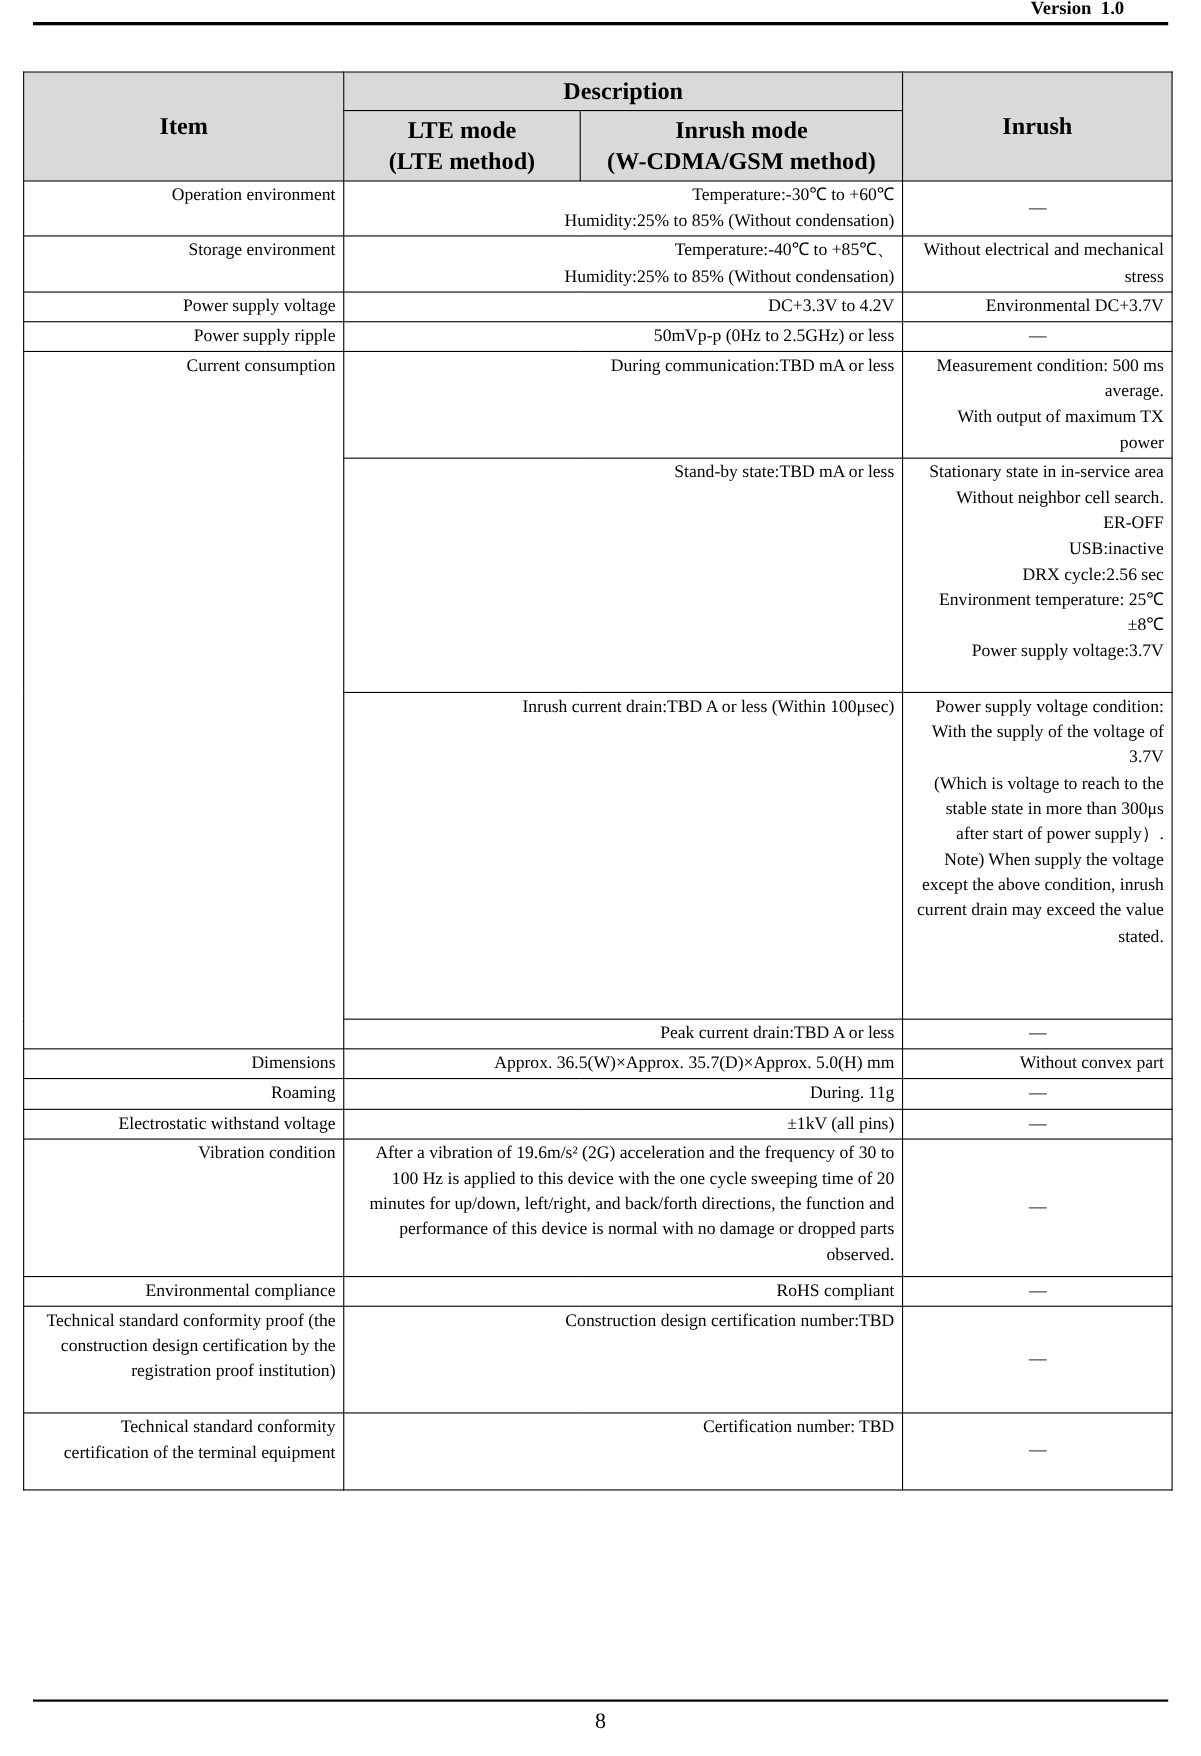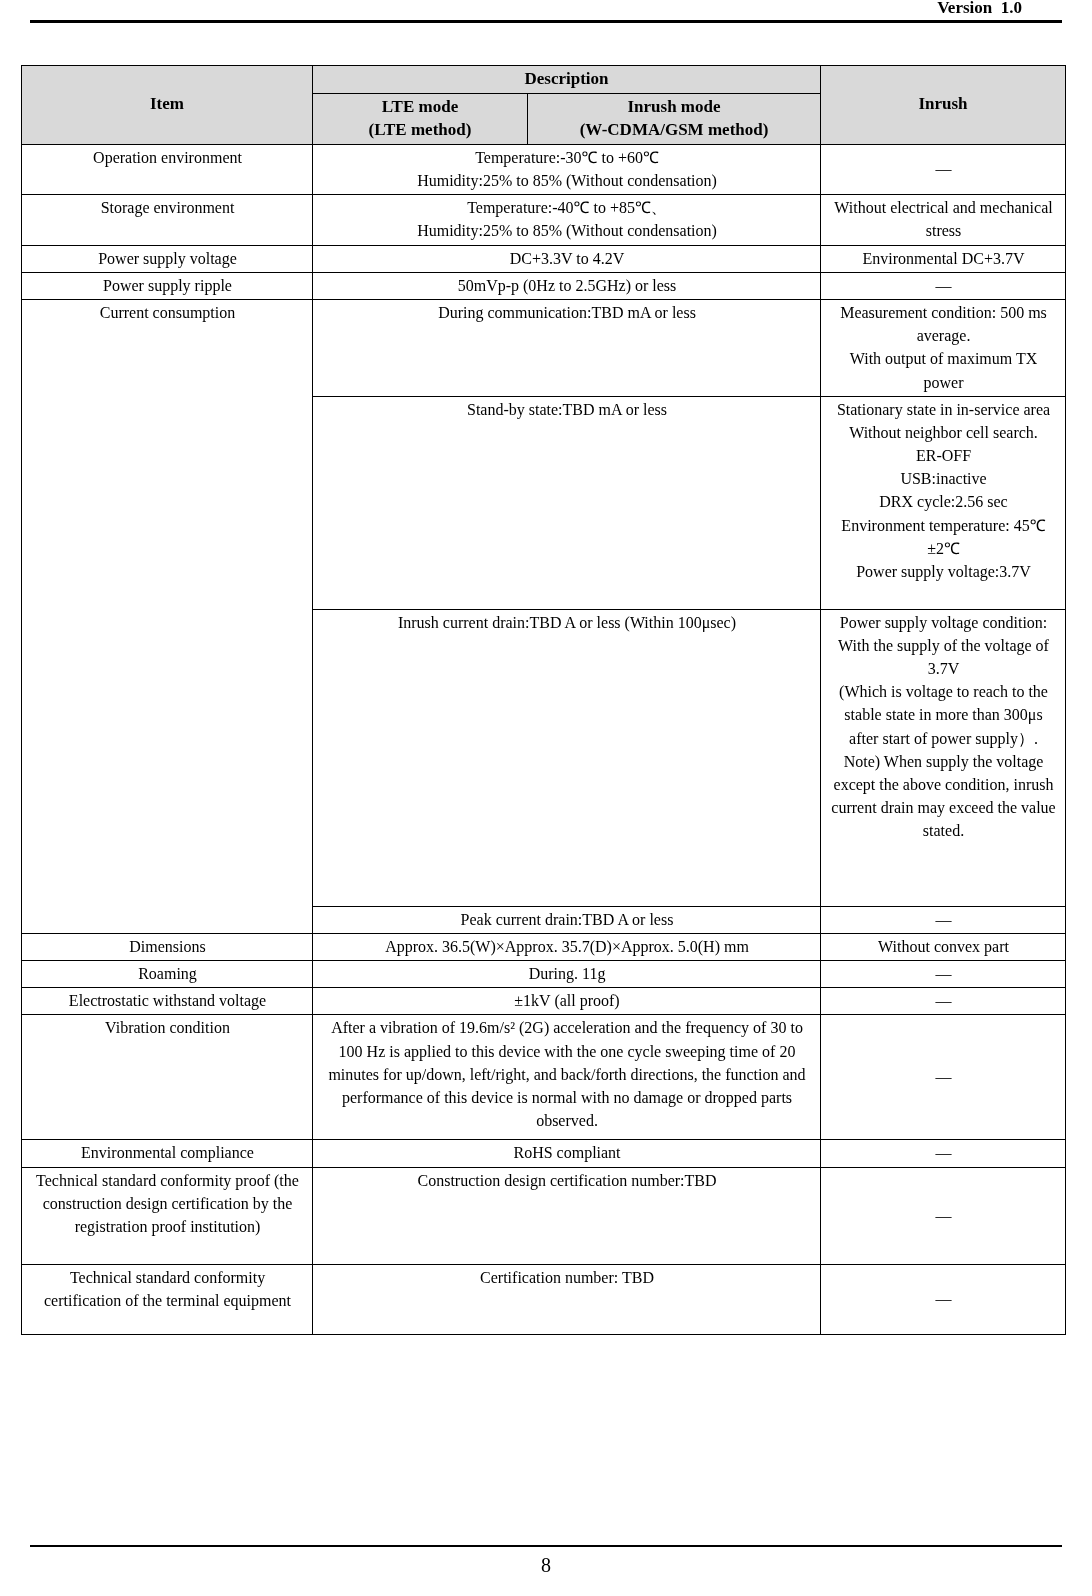--- a/index.html
+++ b/index.html
@@ -22,27 +22,27 @@
     position: absolute; top: 65px; left: 21px;
     width: 1044px; border-collapse: collapse; table-layout: fixed;
   }
   th, td {
     border: 1px solid #000;
     white-space: pre-line;
     overflow: hidden;
   }
   th {
     background: var(--header-bg, #d9d9d9);
-    font-size: 17px; font-weight: bold;
+    font-size: 22px; font-weight: bold;
     text-align: center; vertical-align: middle;
     padding: 2px 4px; line-height: 1.35;
   }
   td {
     font-size: 16px; line-height: 1.45;
-    vertical-align: top; text-align: center;
+    vertical-align: top; text-align: right;
     padding: 1px 7px 2px 8px;
   }
   td.dash { text-align: center; vertical-align: middle; }
   .bottom-rule {
     position: absolute; top: 1545px; left: 30px;
     width: 1032px; height: 2px; background: #000;
   }
   .page-number {
     position: absolute; top: 1554px; left: 0;
     width: 1092px; text-align: center; font-size: 20px;
@@ -103,21 +103,21 @@
       <td>Measurement condition:  500 ms average.
 With output of maximum TX power</td>
     </tr>
     <tr style="height:213px">
       <td colspan="2">Stand-by state:TBD mA or less</td>
       <td>Stationary state in in-service area
 Without neighbor cell search.
 ER-OFF
 USB:inactive
 DRX cycle:2.56 sec
-Environment temperature: 45℃±2℃
+Environment temperature: 25℃±8℃
 Power supply voltage:3.7V</td>
     </tr>
     <tr style="height:297px">
       <td colspan="2">Inrush current drain:TBD A or less (Within 100μsec)</td>
       <td>Power supply voltage condition:
 With the supply of the voltage of 3.7V
 (Which is voltage to reach to the stable state in more than 300μs after start of power supply）.
 Note) When supply the voltage except the above condition, inrush current drain may exceed the value stated.</td>
     </tr>
     <tr style="height:25px">
@@ -129,21 +129,21 @@
       <td colspan="2">Approx. 36.5(W)×Approx. 35.7(D)×Approx. 5.0(H) mm</td>
       <td>Without convex part</td>
     </tr>
     <tr style="height:26px">
       <td>Roaming</td>
       <td colspan="2">During. 11g</td>
       <td class="dash">—</td>
     </tr>
     <tr style="height:26px">
       <td>Electrostatic withstand voltage</td>
-      <td colspan="2">±1kV (all proof)</td>
+      <td colspan="2">±1kV (all pins)</td>
       <td class="dash">—</td>
     </tr>
     <tr style="height:125px">
       <td>Vibration condition</td>
       <td colspan="2">After a vibration of 19.6m/s² (2G) acceleration and the frequency of 30 to 100 Hz is applied to this device with the one cycle sweeping time of 20 minutes for up/down, left/right, and back/forth directions, the function and performance of this device is normal with no damage or dropped parts observed.</td>
       <td class="dash">—</td>
     </tr>
     <tr style="height:26px">
       <td>Environmental compliance</td>
       <td colspan="2">RoHS compliant</td>

